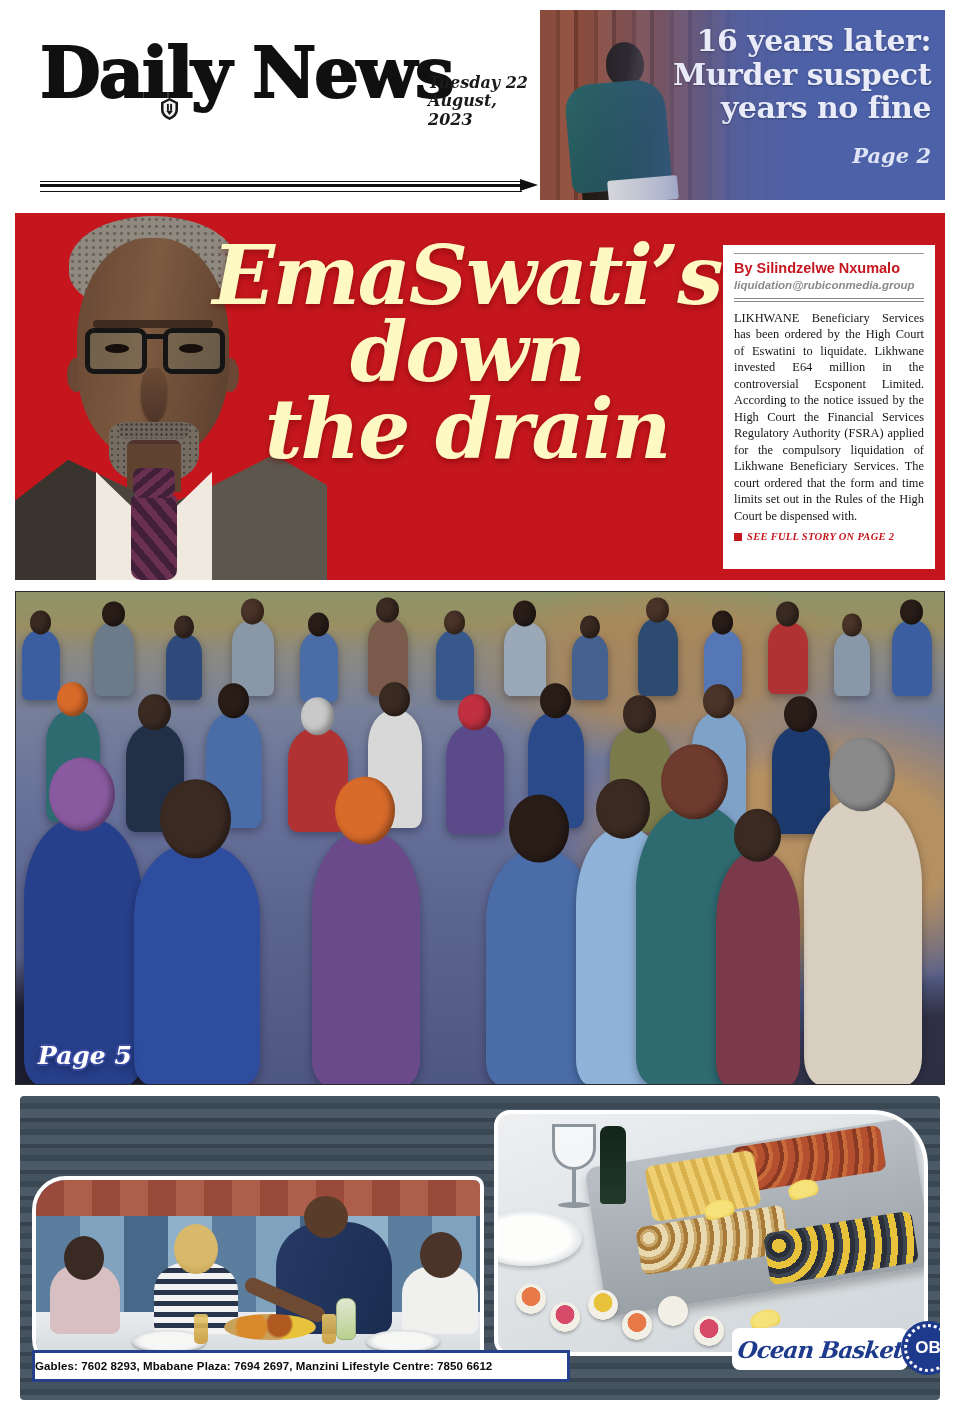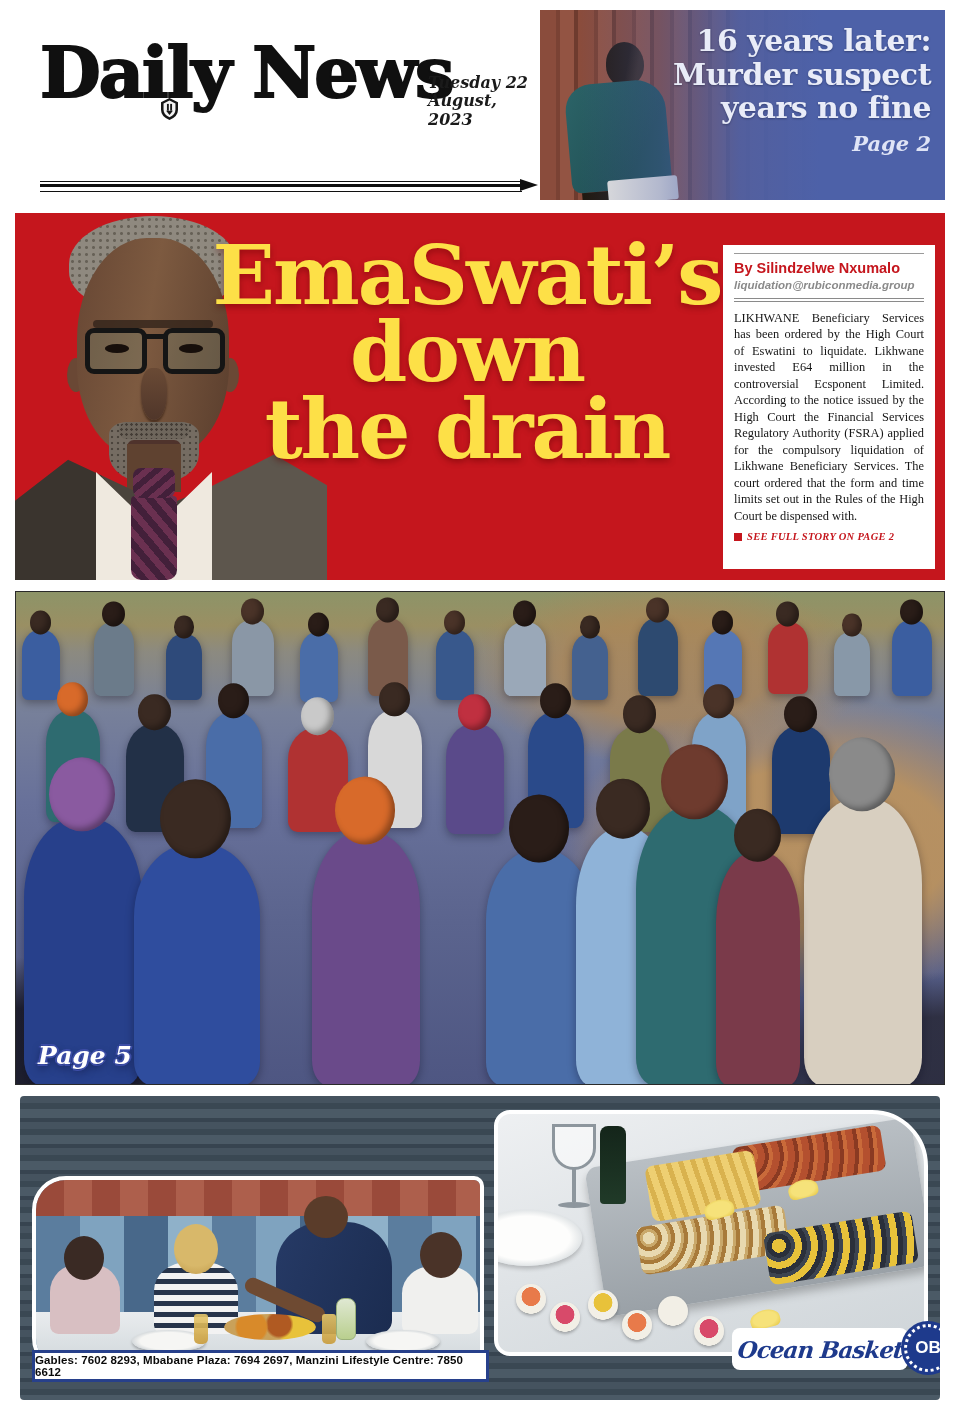--- a/index.html
+++ b/index.html
@@ -29,21 +29,21 @@
            background:linear-gradient(100deg,#241b15 55%,#3a2b20 80%); }
   .promo-person-body { position:absolute; left:28px; top:72px; width:100px; height:108px; border-radius:26px 30px 10px 10px;
            background:linear-gradient(120deg,#2c6468,#1f4d52 70%); transform:rotate(-5deg); }
   .promo-paper { position:absolute; left:68px; top:168px; width:70px; height:24px; background:#e9e7e2;
            transform:rotate(-5deg); border-radius:3px; box-shadow:-30px 6px 0 -4px #20180f; }
   .promo-overlay { position:absolute; inset:0;
            background:linear-gradient(90deg,rgba(77,97,168,0) 40px,rgba(77,97,168,.35) 120px,rgba(77,97,168,.9) 200px,#4d61a8 280px); }
   .promo-text { position:absolute; right:14px; top:14px; width:330px; text-align:right;
            font-family:"DejaVu Serif", serif; font-weight:bold; color:#e9ecf8; }
   .promo-line { font-size:30px; line-height:1.12; letter-spacing:-0.5px; text-shadow:0 1px 2px rgba(10,15,40,.35); }
-  .promo-page { margin-top:6px; font-size:21px; font-style:italic; color:#dfe4f6; }
+  .promo-page { margin-top:18px; font-size:21px; font-style:italic; color:#dfe4f6; }
 
   
   .lead { position:absolute; left:15px; top:213px; width:930px; height:367px; background:#c5161d; overflow:hidden; }
 
   .portrait { position:absolute; left:0; bottom:0; width:312px; height:364px; z-index:1; }
   .p-hair { position:absolute; left:54px; top:0; width:168px; height:96px; border-radius:50% 50% 42% 42%;
             background-color:#8f897f; background-image:radial-gradient(#676157 1.2px, rgba(0,0,0,0) 1.7px); background-size:7px 7px; }
   .p-ear { position:absolute; top:142px; width:18px; height:34px; background:#6a4835; border-radius:50%; }
   .p-face { position:absolute; left:62px; top:22px; width:152px; height:220px; border-radius:46% 46% 42% 42%;
             background:linear-gradient(100deg,#6b4a36 8%,#7d5a40 45%,#5f4230 92%); }
@@ -64,23 +64,23 @@
             background:linear-gradient(90deg,#3a342e 0 28%,#4a443c 28% 55%,#5d564d 55%);
             clip-path:polygon(0 100%,0 38%,17% 6%,38% 30%,50% 40%,62% 28%,83% 2%,100% 26%,100% 100%); }
   .p-shirt { position:absolute; left:81px; bottom:0; width:116px; height:108px; background:#efe9df;
              clip-path:polygon(0 0,50% 52%,100% 0,100% 100%,0 100%); }
   .p-tie { position:absolute; left:116px; bottom:0; width:46px; height:84px; border-radius:4px 4px 10px 10px;
            background:repeating-linear-gradient(50deg,#6a3050 0 7px,#43203a 7px 14px); }
   .p-tie::before { content:''; position:absolute; left:2px; top:-28px; width:42px; height:30px; border-radius:8px;
            background:repeating-linear-gradient(-40deg,#6a3050 0 6px,#43203a 6px 12px); }
 
   .lead-headline { position:absolute; left:188px; top:24px; width:528px; z-index:2; text-align:center;
-                   font-family:"DejaVu Serif", serif; font-weight:bold; color:#fde047;
+                   font-family:"DejaVu Serif", serif; font-weight:bold; color:#fef9c3;
                    font-size:82px; line-height:.94; letter-spacing:-2px;
-                   text-shadow:0 3px 6px rgba(90,0,0,.45); }
+                   text-shadow:0 3px 6px rgba(90,0,0,.45);font-style:italic; }
 
   .article { position:absolute; right:10px; top:32px; width:212px; height:324px; background:#ffffff;
              padding:8px 11px 6px; z-index:3; }
   .art-rule { height:1px; background:#9a9a9a; margin-bottom:7px; }
   .byline { color:#c5161d; font-weight:bold; font-size:14.5px; line-height:1.1; }
   .author-email { color:#8a8a8a; font-style:italic; font-weight:bold; font-size:11.5px; margin-top:2px; }
   .art-rule2 { height:4px; border-top:1px solid #8a8a8a; border-bottom:1px solid #8a8a8a; margin:7px 0 8px; }
   .art-body { font-family:"Liberation Serif", serif; font-size:12.4px; line-height:1.33; color:#151515;
               text-align:justify; text-justify:inter-word; }
   .see-story { margin-top:7px; display:flex; align-items:center; gap:5px; }
@@ -160,21 +160,21 @@
   .apr-plate2 { position:absolute; left:-26px; top:96px; width:110px; height:56px; border-radius:50%; background:radial-gradient(#fdfdfc 55%,#dfe3e5 72%); box-shadow:0 3px 4px rgba(0,0,0,.2); }
   .apr-sushi { position:absolute; width:30px; height:30px; border-radius:50%; background:radial-gradient(circle at 50% 42%,var(--c) 0 40%,#f2efe6 42% 74%,#3a3a30 76%); box-shadow:0 2px 3px rgba(0,0,0,.25); }
 
   .brand-pill { position:absolute; left:712px; top:232px; width:176px; height:42px; background:#fff; border-radius:8px; z-index:3;
                 display:flex; align-items:center; justify-content:center; }
   .brand-script { font-family:"DejaVu Serif", serif; font-style:italic; font-weight:bold; font-size:23px; color:#1e3a8c;
                   transform:skewX(-6deg); letter-spacing:-1px; }
   .ob-badge { position:absolute; left:884px; top:228px; width:48px; height:48px; border-radius:50%; background:#1e3a8c;
               border:3px dotted #ffffff; box-shadow:0 0 0 3px #1e3a8c; z-index:4;
               display:flex; align-items:center; justify-content:center; color:#fff; font-weight:bold; font-size:17px; }
-  .contacts-bar { position:absolute; left:12px; top:254px; width:457px; height:32px; background:#ffffff;
+  .contacts-bar { position:absolute; left:12px; top:254px; width:538px; height:32px; background:#ffffff;
                   border:3px solid #27408b; z-index:4; display:flex; align-items:center; }
   .contacts-text { font-size:11.5px; font-weight:bold; color:#0a0a0a; letter-spacing:.1px; }
 </style>
 </head>
 <body>
 
 <div class="page">
 
   <div class="masthead">
     <div class="mast-title">Daily News</div>

